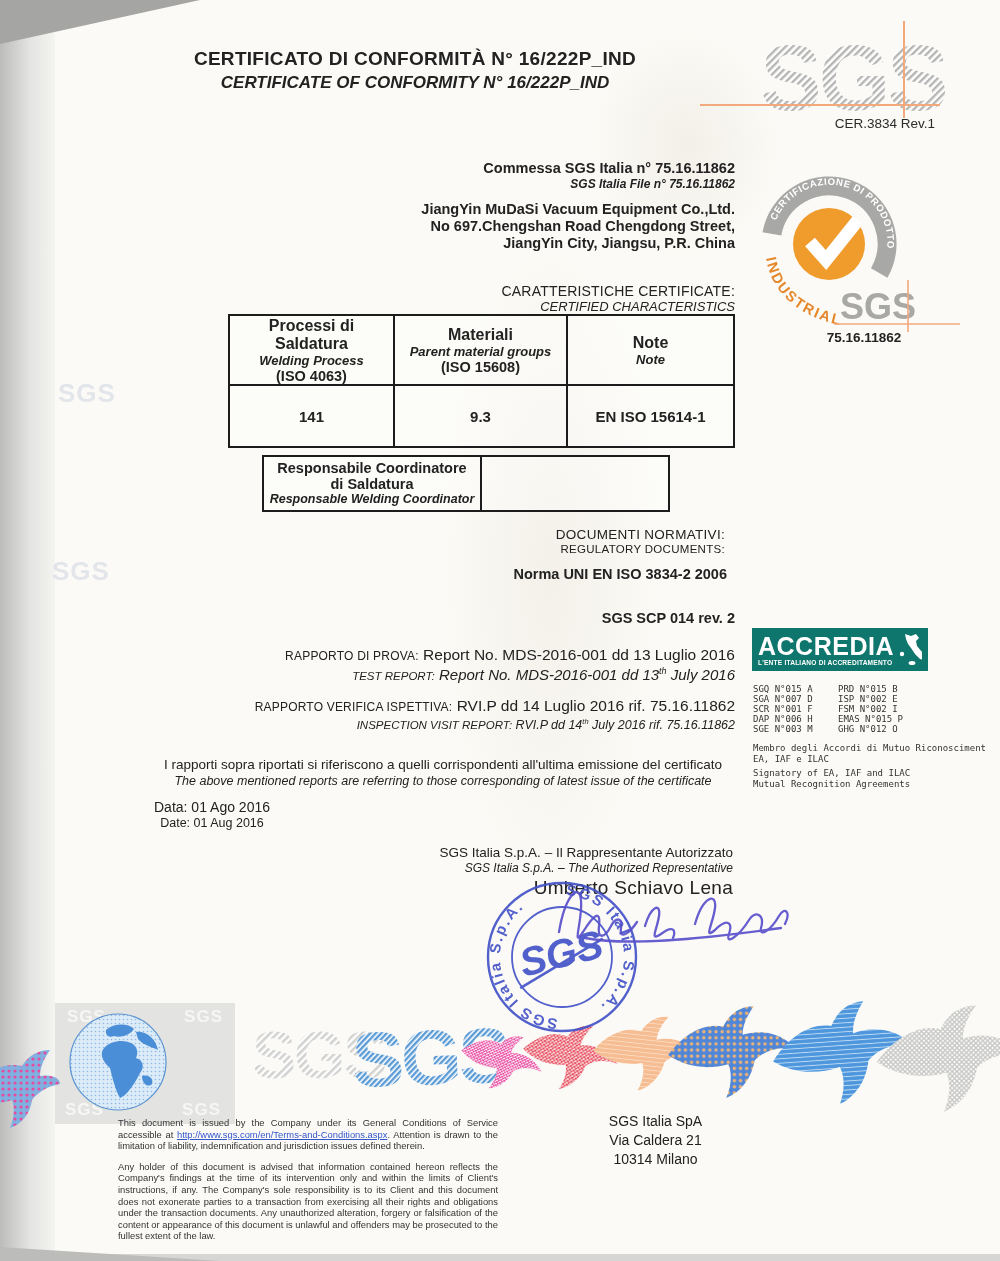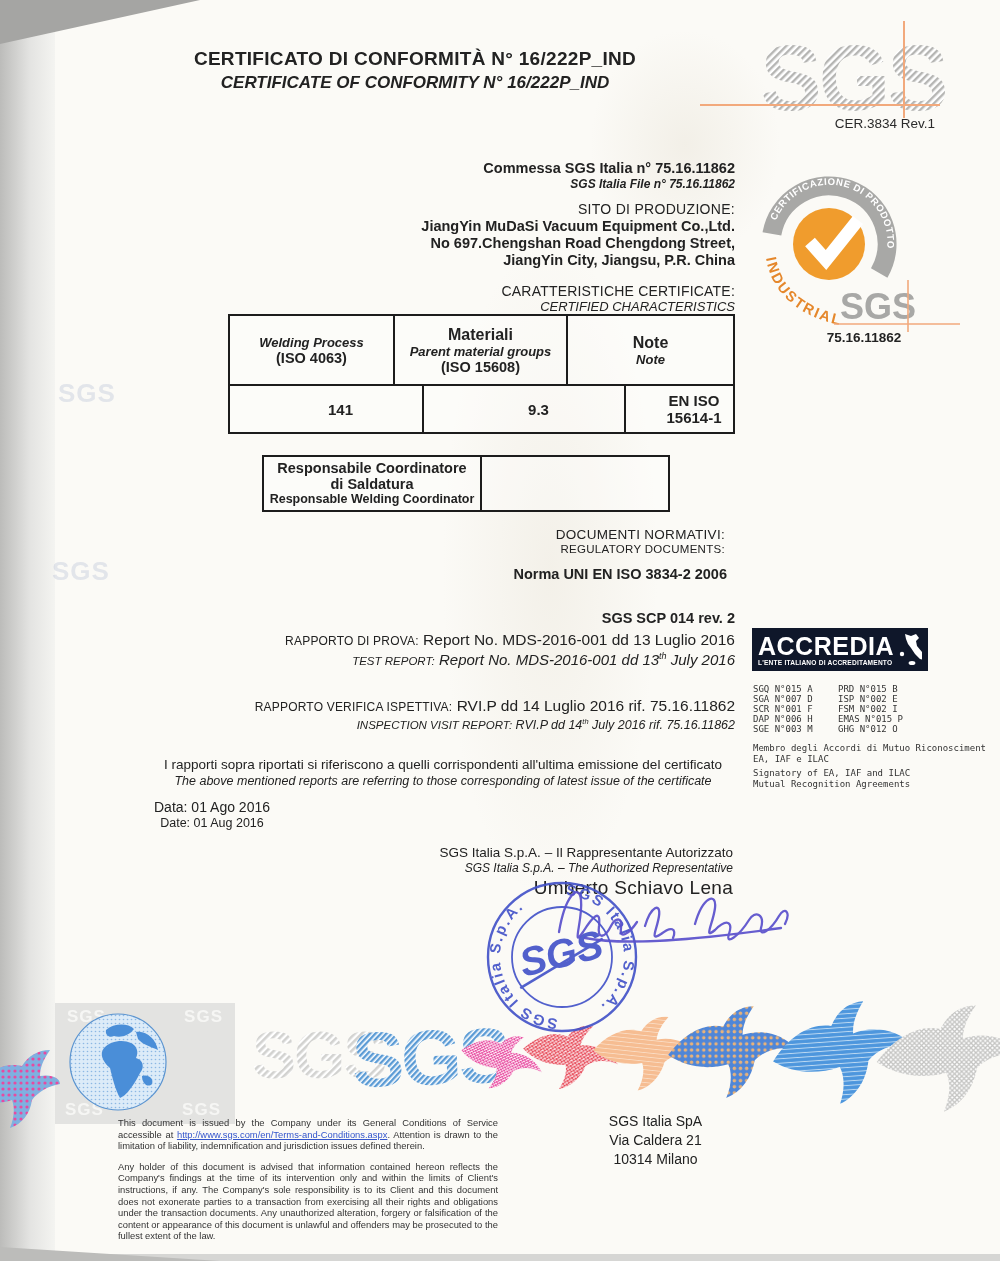--- a/index.html
+++ b/index.html
@@ -48,46 +48,46 @@
   
   .cert-table{left:228px;top:314px;width:503px;border:2px solid #1c1c1c;background:rgba(255,255,255,.35);}
   .tr{display:flex;}
   .td{box-sizing:border-box;text-align:center;padding:4px 4px;}
   .c1{width:165px;} .c2{width:173px;} .c3{width:165px;flex:1;}
   .hd{border-bottom:2px solid #1c1c1c;height:70px;display:flex;flex-direction:column;justify-content:center;}
   .bl{border-right:2px solid #1c1c1c;}
   .t-title{font-size:16px;font-weight:bold;line-height:18px;}
   .t-en{font-size:13px;font-weight:bold;font-style:italic;line-height:15px;}
   .t-iso{font-size:14.5px;font-weight:bold;line-height:16px;}
-  .drow .td{height:46px;display:flex;align-items:center;justify-content:center;font-size:15px;font-weight:bold;margin-left:29px;}
+  .drow .td{height:60px;display:flex;align-items:center;justify-content:center;font-size:15px;font-weight:bold;}
 
   
   .coord{left:262px;top:455px;width:404px;border:2px solid #1c1c1c;display:flex;background:rgba(255,255,255,.35);}
   .coord .left{width:212px;border-right:2px solid #1c1c1c;text-align:center;padding:3px 2px;}
   .coord .l1{font-size:14.5px;font-weight:bold;line-height:16px;}
-  .coord .l2{font-size:12.5px;font-weight:bold;line-height:15px;}
+  .coord .l2{font-size:12.5px;font-weight:bold;font-style:italic;line-height:15px;}
   .coord .right{flex:1;display:flex;align-items:center;justify-content:center;font-size:17px;font-weight:bold;}
 
   .docs{right:275px;top:527px;}
   .docs .it{font-size:13.5px;letter-spacing:.3px;}
   .docs .en{font-size:11.5px;letter-spacing:.3px;margin-top:1px;}
   .norma{right:273px;top:566px;font-size:14.5px;font-weight:bold;}
 
   .reports{right:265px;top:610px;}
-  .scp{font-size:14.5px;font-weight:bold;margin-bottom:5px;}
+  .scp{font-size:14.5px;font-weight:bold;margin-bottom:20px;}
   .rep-l1{font-size:15.5px;}
   .rep-l1 .lab{font-size:12px;letter-spacing:.2px;}
   .rep-l2{font-size:15px;font-style:italic;margin-top:2px;}
   .rep-l2 .lab{font-size:11.5px;}
   sup{font-size:60%;}
   .inspection{right:265px;top:697px;}
   .inspection .rep-l2{font-size:12.5px;}
 
   
-  .accredia-box{left:752px;top:628px;width:176px;height:43px;background:#0f172a;color:#fff;display:flex;align-items:center;padding:0 6px;box-sizing:border-box;}
+  .accredia-box{left:752px;top:628px;width:176px;height:43px;background:#0f766e;color:#fff;display:flex;align-items:center;padding:0 6px;box-sizing:border-box;}
   .acc-txt{flex:1;}
   .acc-name{font-size:25px;font-weight:bold;letter-spacing:.5px;line-height:25px;}
   .acc-sub{font-size:6.6px;font-weight:bold;letter-spacing:.2px;}
   .mono{font-family:"DejaVu Sans Mono", monospace;}
   .codes{top:684px;font-size:9px;line-height:10px;color:#333;}
   .codes-a{left:753px;} .codes-b{left:838px;}
   .member{left:753px;top:743px;font-size:9px;line-height:10.5px;color:#333;}
   .signatory{left:753px;top:768px;font-size:9px;line-height:10.5px;color:#333;}
 
   .statement{left:140px;top:757px;width:606px;text-align:center;}
@@ -147,21 +147,20 @@
 <div class="abs z cross-h"></div>
 <div class="abs z cross-v"></div>
 <div class="abs z cer-rev">CER.3834 Rev.1</div>
 
 <div class="abs z right-col commessa">
   <div class="it">Commessa SGS Italia n° 75.16.11862</div>
   <div class="en">SGS Italia File n° 75.16.11862</div>
 </div>
 
 <div class="abs z right-col sito">
-  <div class="head">SITO DI PRODUZIONE:</div>
   <div class="b">JiangYin MuDaSi Vacuum Equipment Co.,Ltd.</div>
   <div class="b">No 697.Chengshan Road Chengdong Street,</div>
   <div class="b">JiangYin City, Jiangsu, P.R. China</div>
 </div>
 
 <div class="abs z" style="left:762px;top:172px;width:200px;">
   <svg width="200" height="172" viewBox="0 0 200 172">
     <path d="M 9.9,61.9 A 58,58 0 1 1 117.2,101" fill="none" stroke="#a8a8a6" stroke-width="19"></path>
     <path id="arcTextPath" d="M 12.5,52.2 A 58,58 0 1 1 121.5,91.8" fill="none"></path>
     <text font-family="Liberation Sans, sans-serif" font-size="9.6" font-weight="bold" fill="#ffffff" letter-spacing=".6">
@@ -181,20 +180,21 @@
 </div>
 
 <div class="abs z right-col caratt">
   <div class="it">CARATTERISTICHE CERTIFICATE:</div>
   <div class="en">CERTIFIED CHARACTERISTICS</div>
 </div>
 
 <div class="abs z cert-table">
   <div class="tr">
     <div class="td hd bl c1">
+      <div class="t-title">Processi di Saldatura</div>
       <div class="t-en">Welding Process</div>
       <div class="t-iso">(ISO 4063)</div>
     </div>
     <div class="td hd bl c2">
       <div class="t-title">Materiali</div>
       <div class="t-en">Parent material groups</div>
       <div class="t-iso">(ISO 15608)</div>
     </div>
     <div class="td hd c3">
       <div class="t-title">Note</div>

